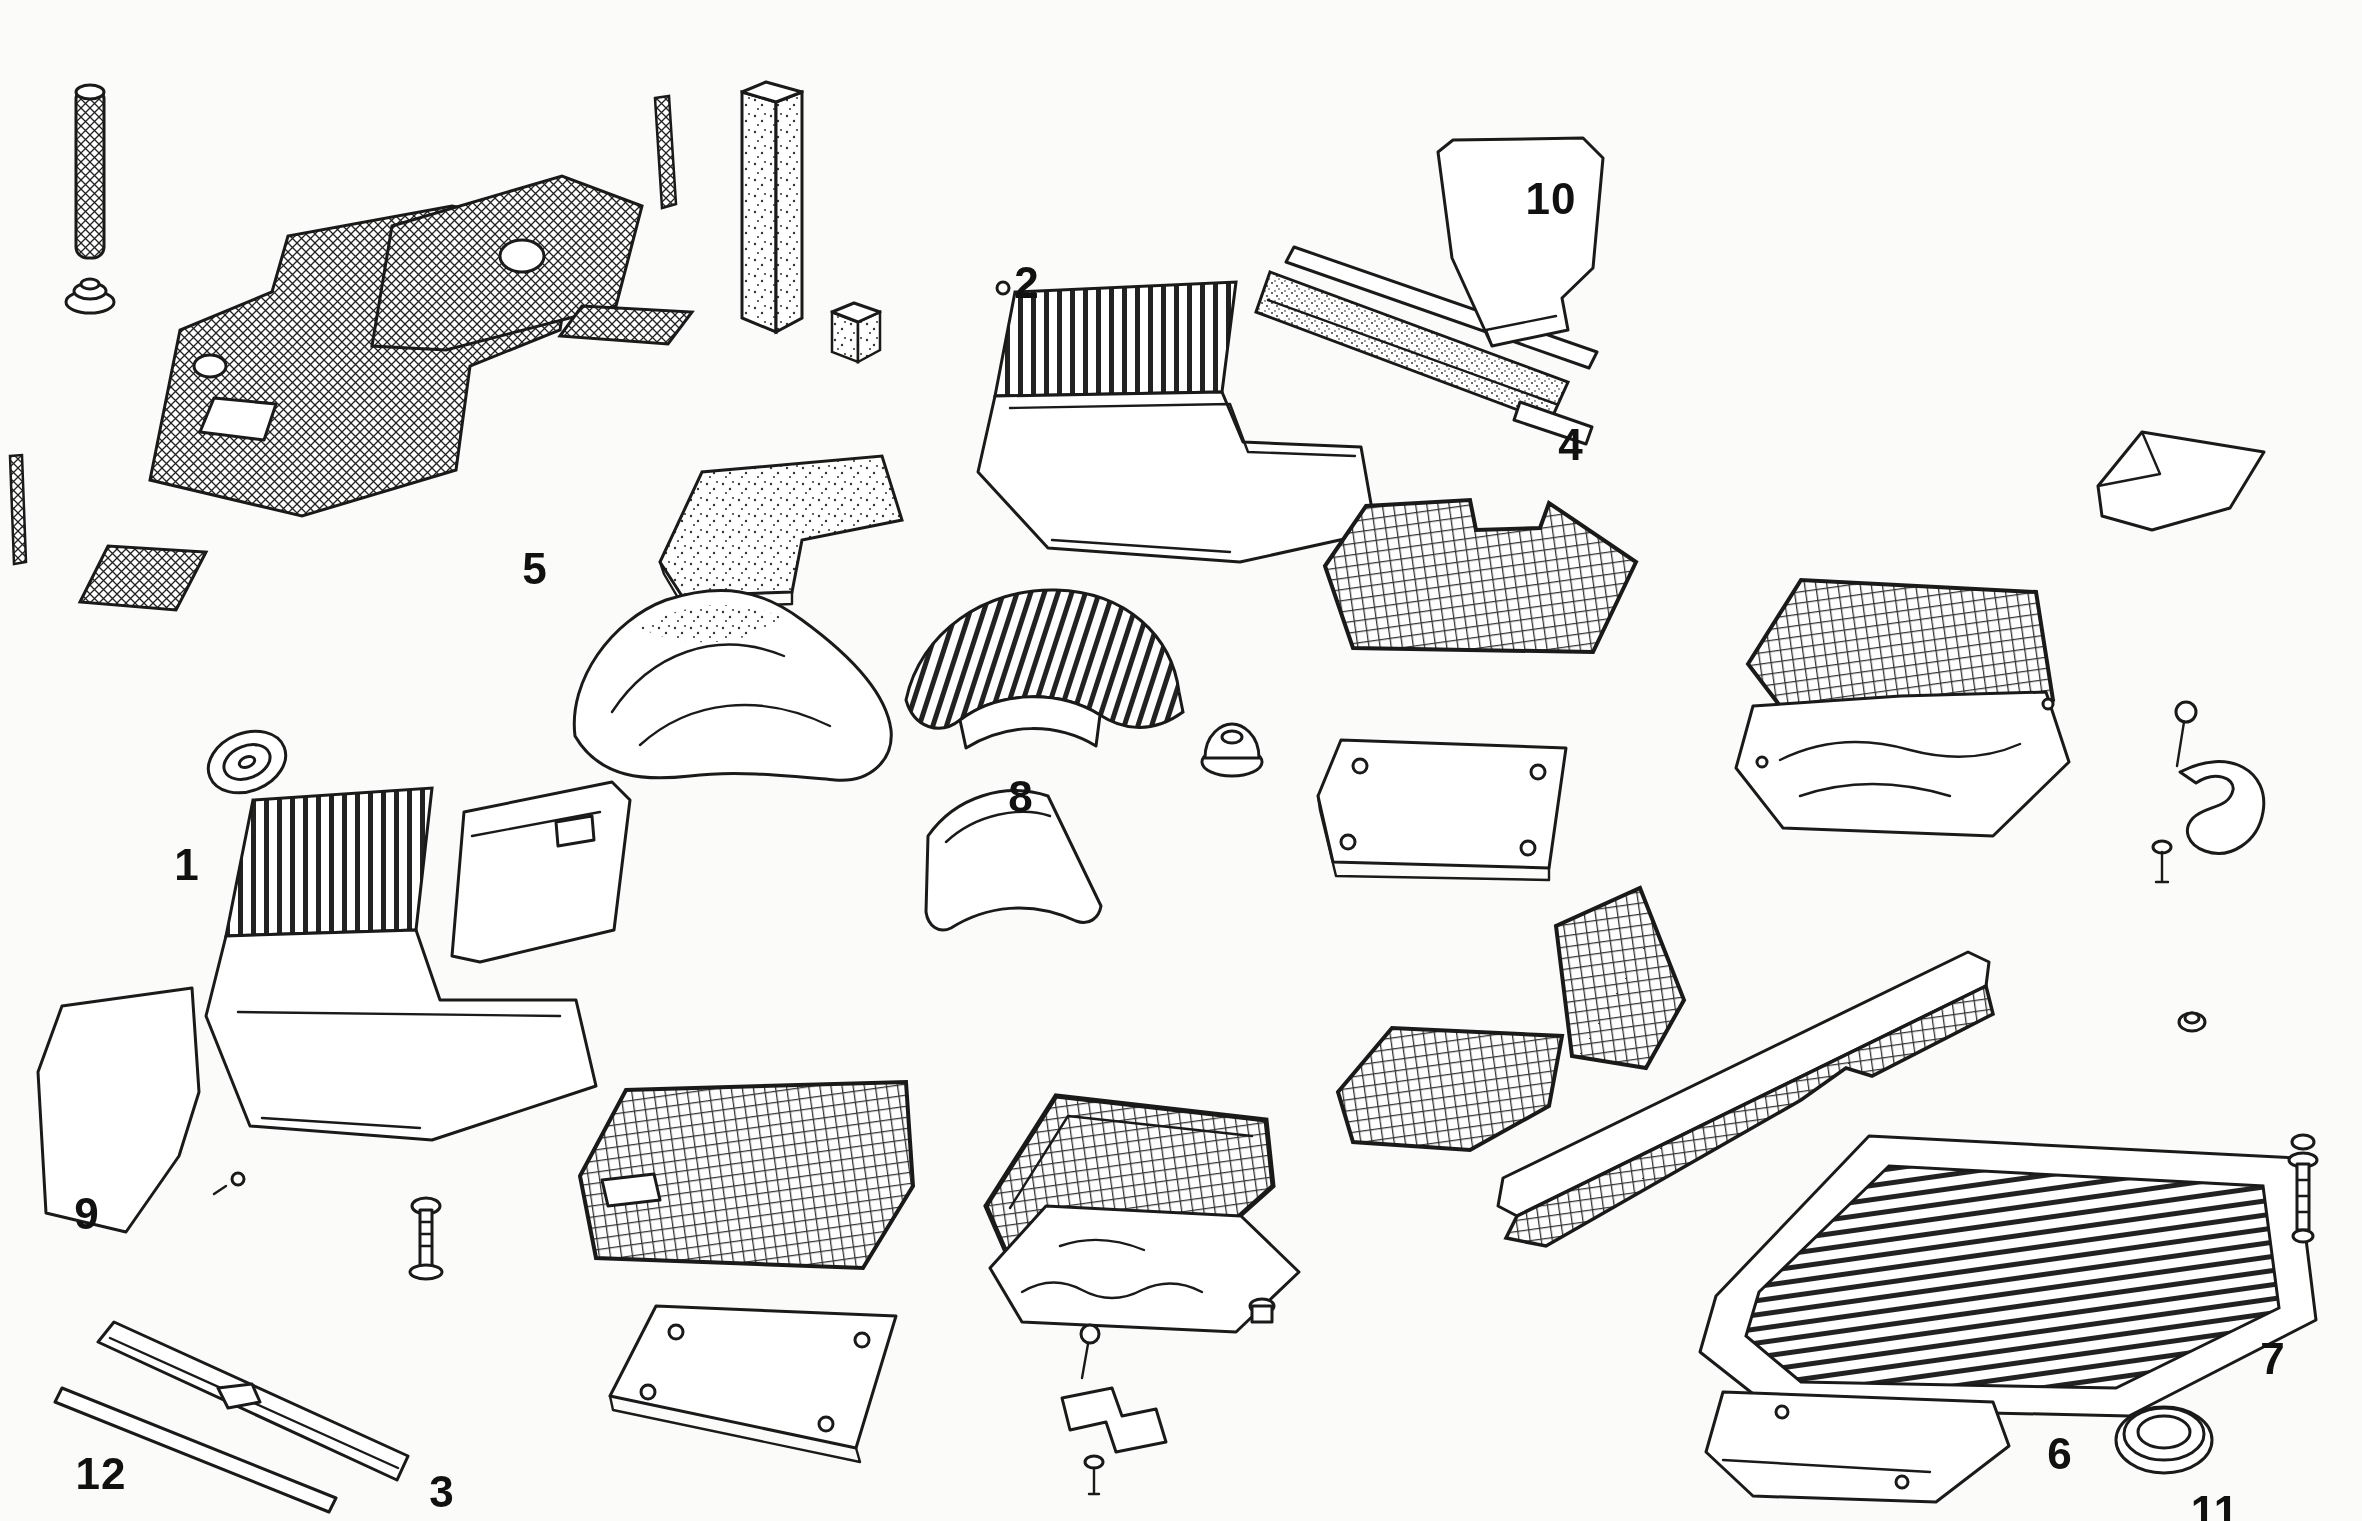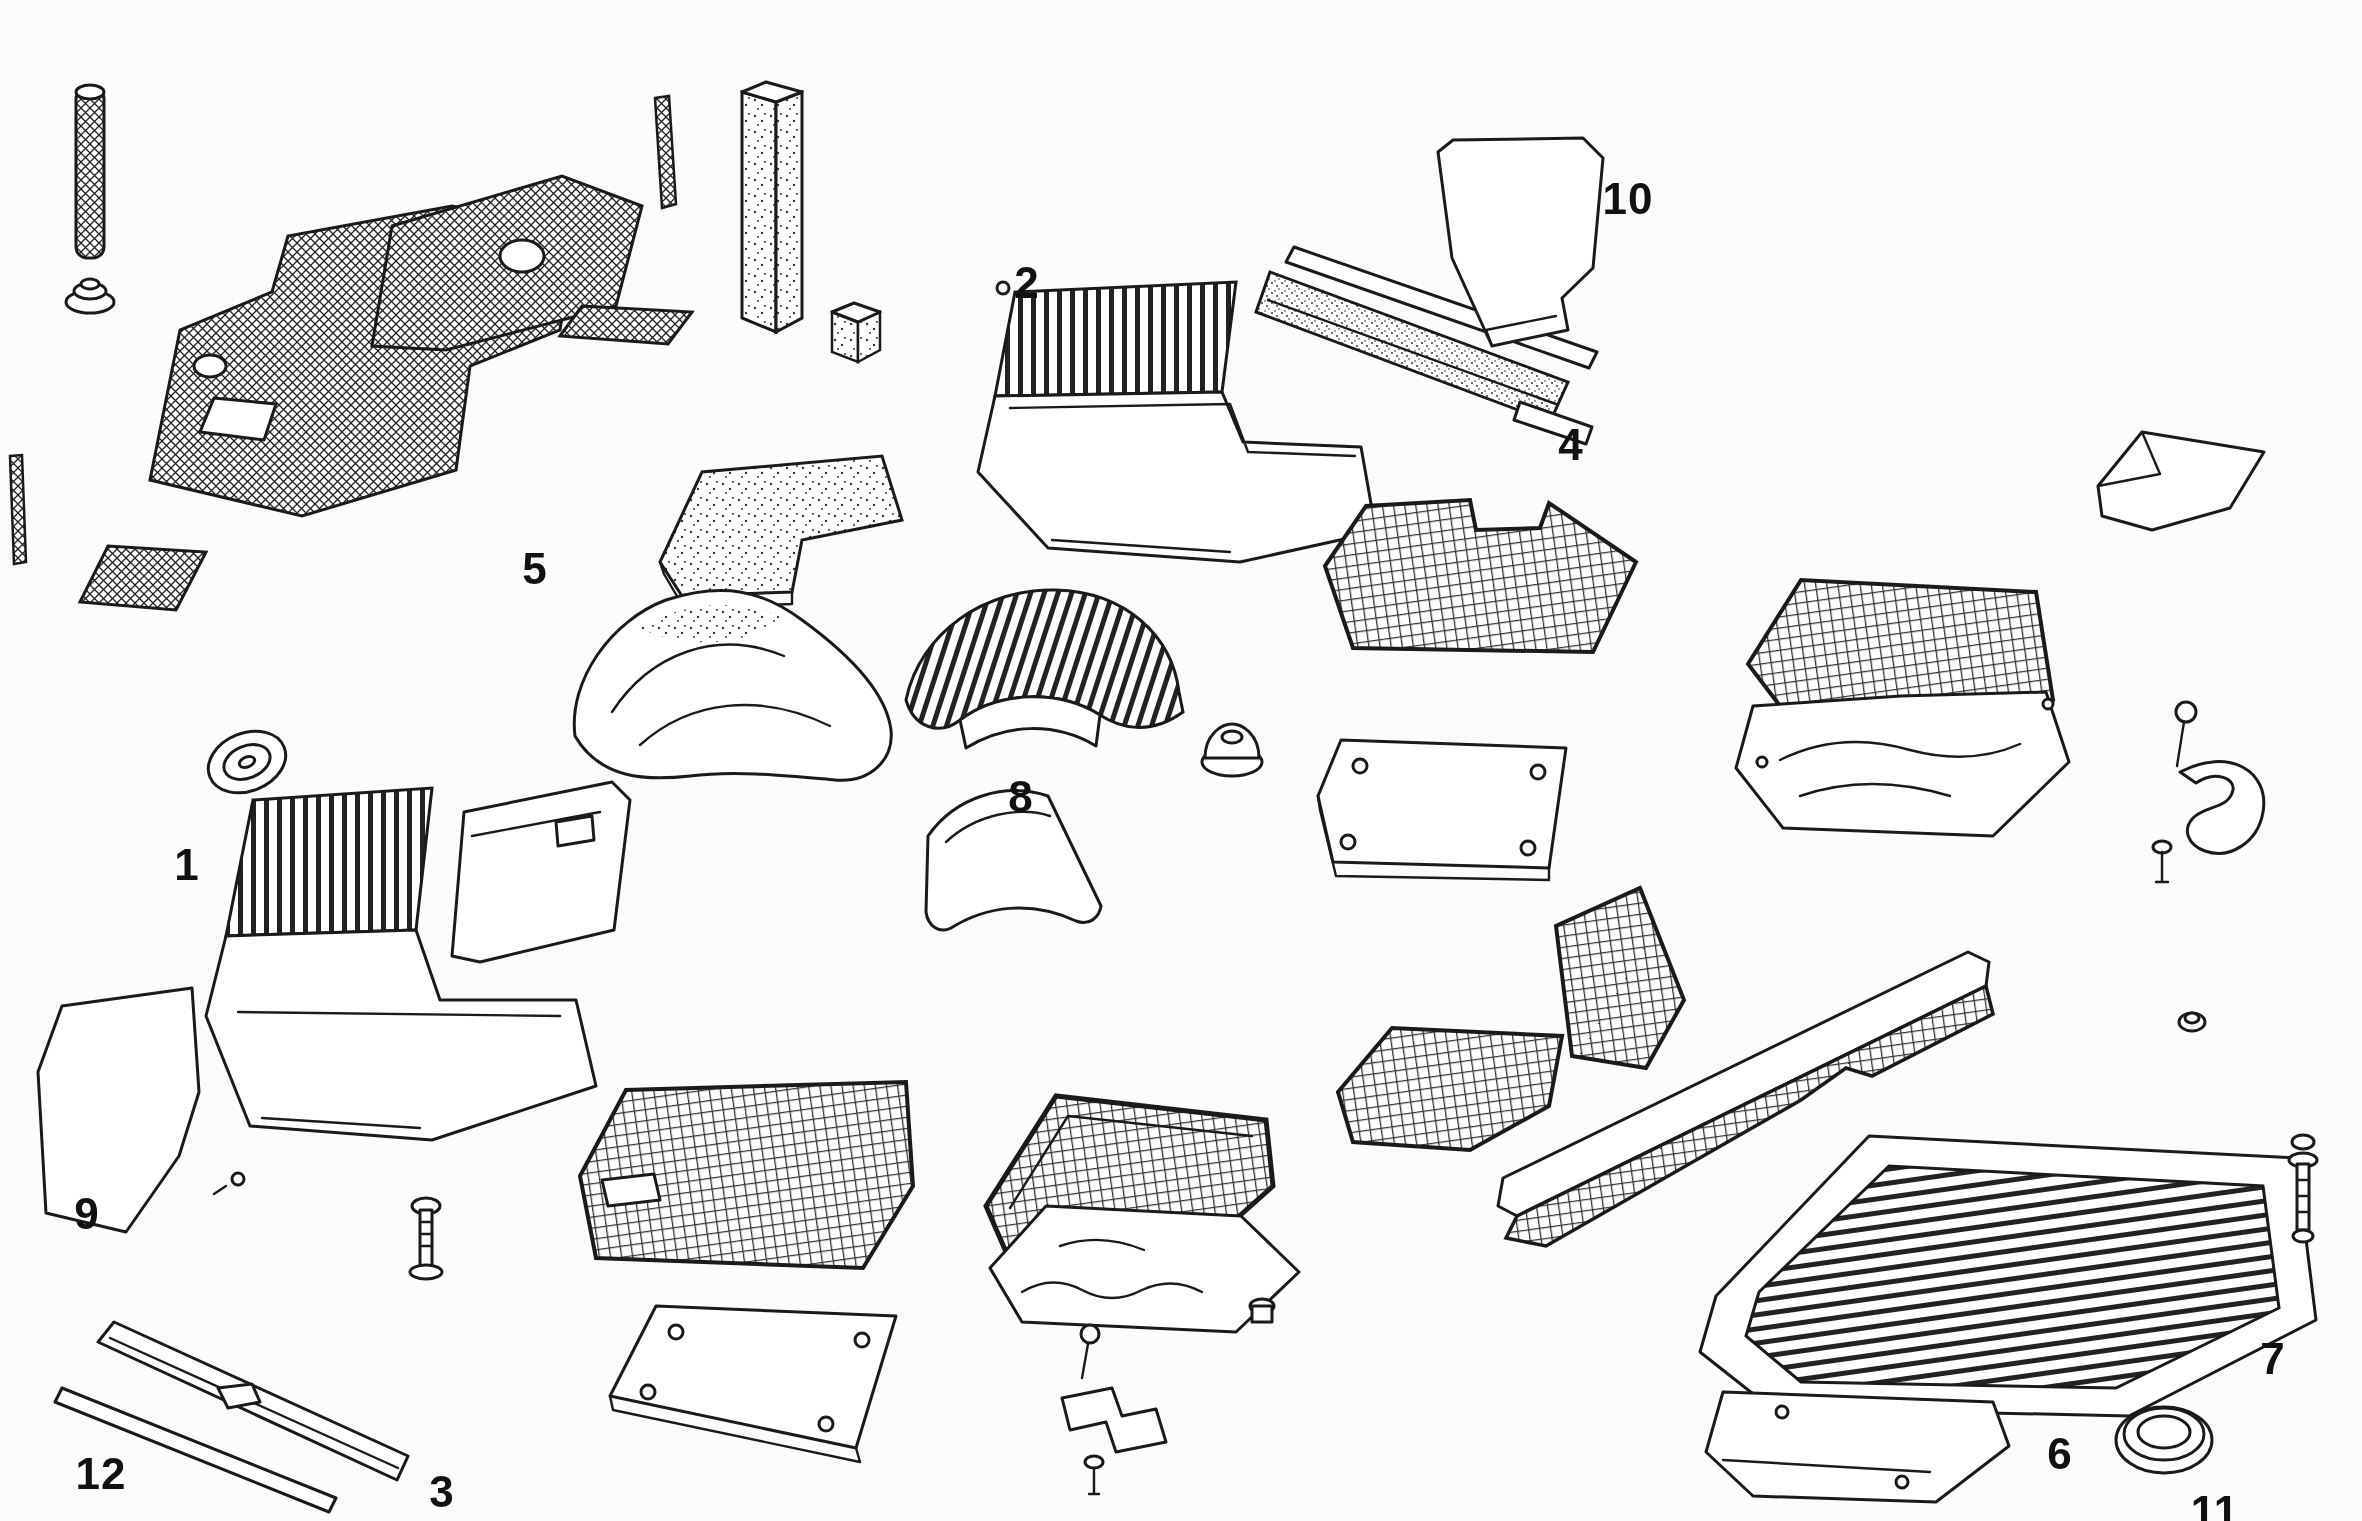--- a/index.html
+++ b/index.html
@@ -311,17 +311,17 @@
 
 <div class="callout" style="left:187px;  top:865px">1</div>
 <div class="callout" style="left:1027px; top:283px">2</div>
 <div class="callout" style="left:442px;  top:1492px">3</div>
 <div class="callout" style="left:1571px; top:445px">4</div>
 <div class="callout" style="left:535px;  top:569px">5</div>
 <div class="callout" style="left:2060px; top:1454px">6</div>
 <div class="callout" style="left:2273px; top:1359px">7</div>
 <div class="callout" style="left:1021px; top:797px">8</div>
 <div class="callout" style="left:87px;   top:1214px">9</div>
-<div class="callout" style="left:1628px; top:199px">10</div>
+<div class="callout" style="left:1551px; top:199px">10</div>
 <div class="callout" style="left:2215px; top:1512px">11</div>
 <div class="callout" style="left:101px;  top:1474px">12</div>
 
 </div>
 
 </body></html>

